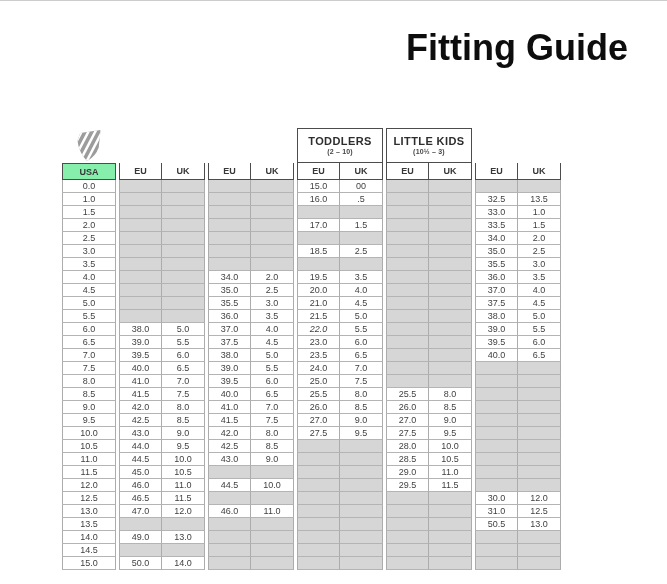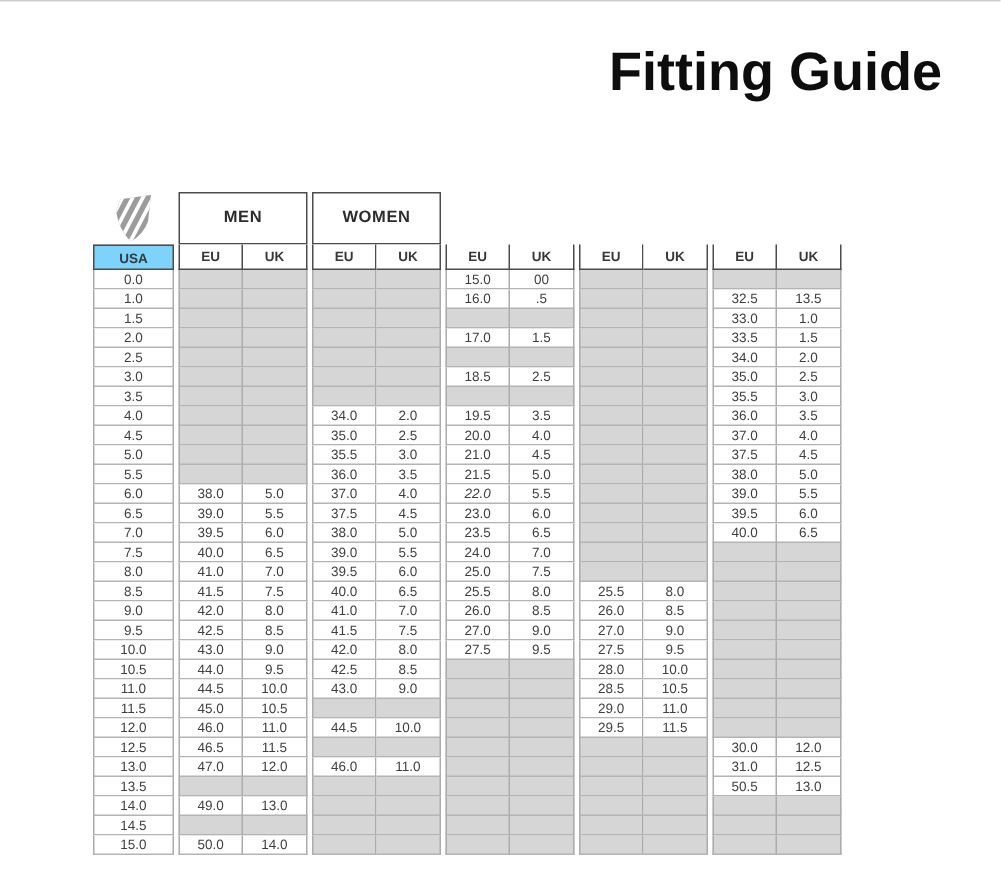--- a/index.html
+++ b/index.html
@@ -54,21 +54,21 @@
     border-top:none;
     display:flex; align-items:center; justify-content:center;
     font-size:9px; font-weight:bold; color:#383838;
     background:#ffffff;
   }
   .usa-head {
     grid-row:2; grid-column:1;
     border:1px solid #4c4c4c;
     display:flex; align-items:center; justify-content:center;
     font-size:9px; font-weight:bold; color:#383838;
-    background:#7dd3fc;
+    background:#86efac;
   }
   .uk-col { border-left:none; }
   .dcell {
     display:flex; align-items:center; justify-content:center;
     font-size:9px; color:#3f3f3f;
     border-right:1px solid #acacac;
     border-bottom:1px solid #b4b4b4;
     overflow:hidden;
   }
   .dcell.gs { border-left:1px solid #acacac; }
@@ -96,25 +96,27 @@
           <line x1="-12" y1="38" x2="12" y2="-8"></line>
           <line x1="-6" y1="40" x2="18" y2="-6"></line>
           <line x1="0" y1="42" x2="24" y2="-4"></line>
           <line x1="6" y1="44" x2="30" y2="-2"></line>
           <line x1="12" y1="46" x2="36" y2="0"></line>
         </g>
       </g>
     </svg>
   </div>
 
-  <div class="ghead g1">
-    <span>MEN</span>
+  <div class="ghead g3">
+    <span>TODDLERS</span>
+    <span class="gsub">(2 – 10)</span>
   </div>
-  <div class="ghead g2">
-    <span>WOMEN</span>
+  <div class="ghead g4">
+    <span>LITTLE KIDS</span>
+    <span class="gsub">(10½ – 3)</span>
   </div>
 
   <div class="usa-head">USA</div>
   <div class="shead" style="grid-column:3">EU</div>
   <div class="shead uk-col" style="grid-column:4">UK</div>
   <div class="shead" style="grid-column:6">EU</div>
   <div class="shead uk-col" style="grid-column:7">UK</div>
   <div class="shead" style="grid-column:9">EU</div>
   <div class="shead uk-col" style="grid-column:10">UK</div>
   <div class="shead" style="grid-column:12">EU</div>

